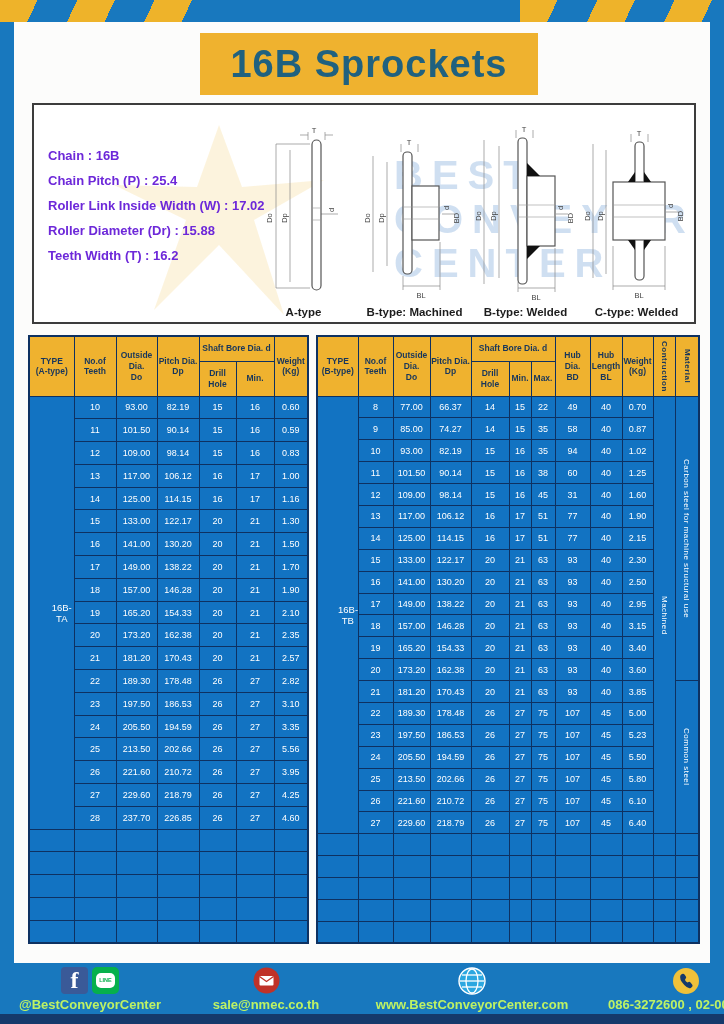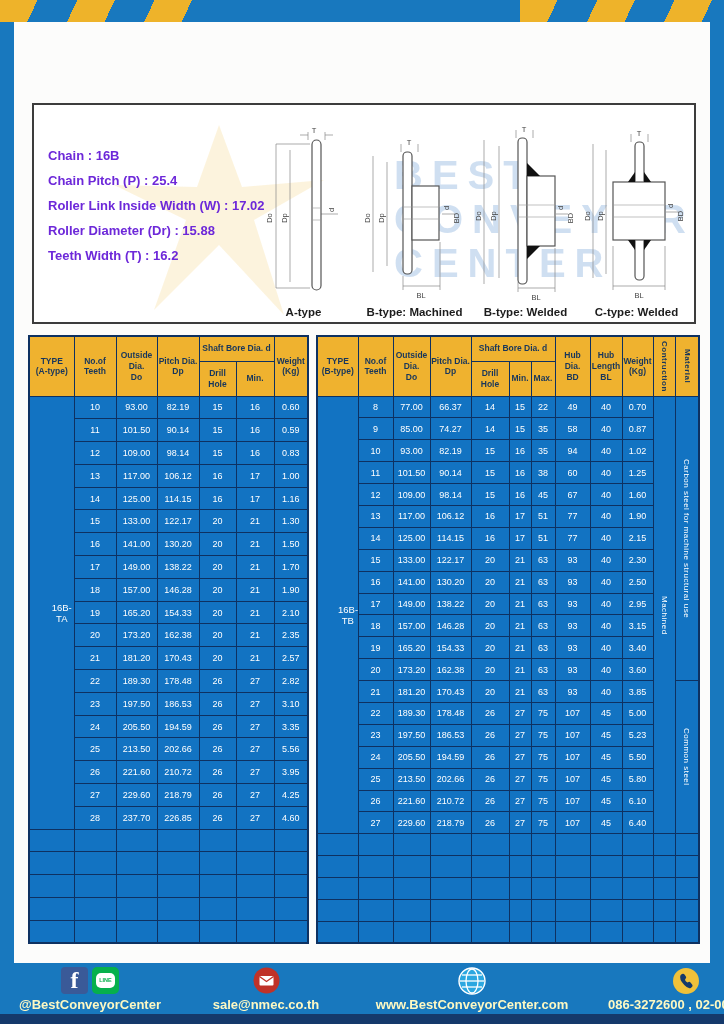--- a/index.html
+++ b/index.html
@@ -49,37 +49,40 @@
   .vert{writing-mode:vertical-rl;text-orientation:mixed;font-size:8px;letter-spacing:.5px;
         text-align:center;vertical-align:middle;}
   th.vert{height:auto;}
 
   
   .footer{position:absolute;left:0;bottom:10px;width:724px;height:51px;background:#1878be;
     display:flex;align-items:center;z-index:2;}
   .bottom-strip{position:absolute;left:0;bottom:0;width:724px;height:10px;background:#15396b;z-index:2;}
   .fgroup{display:flex;flex-direction:column;align-items:center;justify-content:center;gap:1px;}
   .fgroup .icons{display:flex;gap:4px;align-items:center;height:30px;}
-  .fgroup .flabel{color:#fef9c3;font-size:13px;font-weight:bold;white-space:nowrap;}
+  .fgroup .flabel{color:#bef264;font-size:13px;font-weight:bold;white-space:nowrap;}
   .fsep{width:4px;height:42px;background:#e8c233;margin:0 8px;}
   .icon-fb{width:27px;height:27px;background:#3a5a98;border-radius:4px;color:#fff;
     font-family:"Liberation Serif",serif;font-weight:bold;font-size:24px;line-height:27px;text-align:center;}
   .icon-line{width:27px;height:27px;background:#06b04c;border-radius:5px;display:flex;align-items:center;justify-content:center;}
   .icon-line .bubble{width:19px;height:15px;background:#fff;border-radius:5px;color:#06b04c;
     font-size:5.5px;font-weight:bold;text-align:center;line-height:15px;}
   .g1{flex:0 0 180px;}  .g2{flex:0 0 140px;}  .g3{flex:0 0 240px;}  .g4{flex:1;}
 </style>
 </head>
 <body>
 
 <div class="hazard hazard-left"></div>
 <div class="hazard hazard-right"></div>
 
 <div class="paper">
 
+  <div class="title-banner">
+    <h1>16B Sprockets</h1>
+  </div>
 
   <div class="diagram-box">
 
     <svg class="wm-star" width="210" height="190" viewBox="0 0 210 190">
       <polygon points="105,0 128,62 210,55 140,95 170,190 105,120 40,185 72,95 0,60 83,62" fill="#f6d98f" opacity="0.55"></polygon>
     </svg>
     <div class="wm-text">
       <div>BEST</div>
       <div>CONVEYOR</div>
       <div>CENTER</div>
@@ -556,21 +559,21 @@
           <td>40</td>
           <td>1.25</td>
         </tr>
         <tr>
           <td>12</td>
           <td>109.00</td>
           <td>98.14</td>
           <td>15</td>
           <td>16</td>
           <td>45</td>
-          <td>67</td>
+          <td>31</td>
           <td>40</td>
           <td>1.60</td>
         </tr>
         <tr>
           <td>13</td>
           <td>117.00</td>
           <td>106.12</td>
           <td>16</td>
           <td>17</td>
           <td>51</td>

